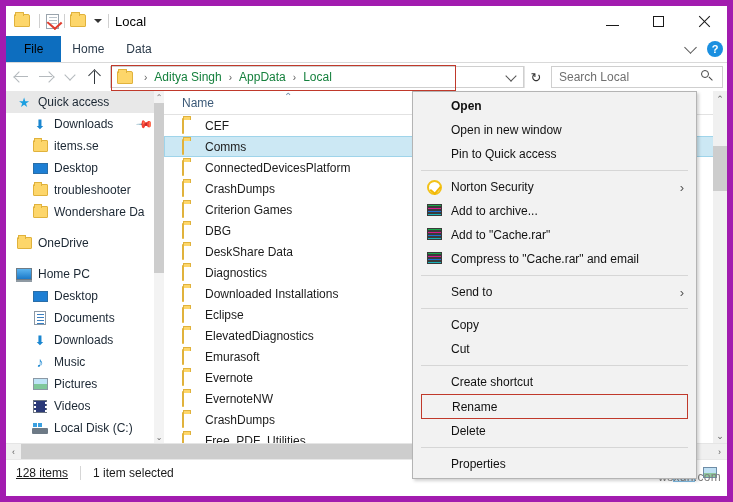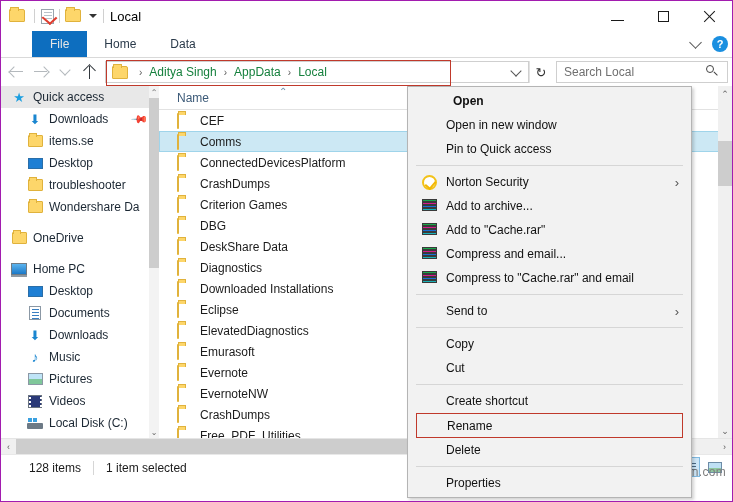--- a/index.html
+++ b/index.html
@@ -3,21 +3,21 @@
 <meta charset="utf-8">
 <style>
   html,body{margin:0;padding:0;}
   body{
     width:733px;height:502px;overflow:hidden;
     font-family:"Liberation Sans", sans-serif;
     font-size:12px;color:#000;background:#fff;
   }
   .window{
     position:relative;width:733px;height:502px;box-sizing:border-box;
-    border:1px solid #a21caf;background:#fff;overflow:hidden;
+    border:6px solid #a21caf;background:#fff;overflow:hidden;
   }
   
   .titlebar{height:30px;display:flex;align-items:center;padding-left:8px;background:#fff;}
   .tb-icon{width:17px;height:15px;position:relative;margin-right:2px;}
   .folder-sm{
     width:16px;height:13px;background:#fdd66a;border:1px solid #e0b23c;
     border-radius:1px 2px 1px 1px;position:relative;box-sizing:border-box;
   }
   .folder-sm:after{
     content:"";position:absolute;left:0;top:-3px;width:7px;height:3px;
@@ -46,22 +46,22 @@
   .wc-min{width:13px;height:1px;background:#1a1a1a;margin-top:8px;}
   .wc-max{width:11px;height:11px;border:1px solid #1a1a1a;box-sizing:border-box;}
   .wc-x{position:relative;width:13px;height:13px;}
   .wc-x:before,.wc-x:after{
     content:"";position:absolute;left:-1px;top:6px;width:15px;height:1px;background:#1a1a1a;
   }
   .wc-x:before{transform:rotate(45deg);} .wc-x:after{transform:rotate(-45deg);}
   
   .ribbon{height:26px;display:flex;align-items:stretch;position:relative;background:#fff;
           border-bottom:1px solid #d9d9d9;}
-  .tab{padding:0 17px;display:flex;align-items:center;font-size:12px;color:#2a3a4a;}
-  .tab.file{background:#0d6ebf;color:#e5e5e5;padding:8px 18px;margin-left:31px;}
+  .tab{padding:0 11px;display:flex;align-items:center;font-size:12px;color:#2a3a4a;}
+  .tab.file{background:#0d6ebf;color:#000000;padding:8px 18px;}
   .ribbon-right{position:absolute;right:4px;top:0;height:26px;display:flex;align-items:center;gap:8px;}
   .chev-dn{width:8px;height:8px;border-right:1.4px solid #555;border-bottom:1.4px solid #555;
            transform:rotate(45deg);margin-right:4px;margin-bottom:3px;}
   .helpbtn{width:16px;height:16px;border-radius:50%;background:#1a8fe0;color:#fff;
            font-size:11px;font-weight:bold;display:flex;align-items:center;justify-content:center;}
   
   .addrbar{height:28px;display:flex;align-items:center;padding:0 4px;background:#fff;}
   .navbtn{width:24px;height:24px;display:flex;align-items:center;justify-content:center;color:#9aa0a6;font-size:15px;}
   .navbtn.up{color:#31373c;}
   .arrow-l,.arrow-r{position:relative;width:14px;height:12px;}
@@ -163,21 +163,21 @@
   .fp-up{top:0;} .fp-dn{bottom:0;}
   .fp-thumb{position:absolute;right:0;top:55px;width:14px;height:45px;background:#cdcdcd;}
   
   .hscroll{height:15px;display:flex;align-items:center;background:#f0f0f0;border-top:1px solid #e5e5e5;}
   .hs-l,.hs-r{width:15px;text-align:center;color:#5a5a5a;font-size:9px;}
   .hs-track{flex:1;height:15px;position:relative;background:#f0f0f0;}
   .hs-thumb{position:absolute;left:0;top:0;width:612px;height:15px;background:#cdcdcd;}
   
   .statusbar{height:25px;display:flex;align-items:center;font-size:12px;color:#1b1b1b;
              background:#fff;border-top:1px solid #e8e8e8;position:relative;}
-  .st-items{padding-left:28px;}
+  .st-items{padding-left:10px;text-decoration:underline;}
   .st-sep{width:1px;height:14px;background:#d6d6d6;margin:0 12px;}
   .viewbtns{position:absolute;right:6px;top:2px;display:flex;gap:4px;}
   .vb{width:22px;height:20px;display:flex;align-items:center;justify-content:center;box-sizing:border-box;}
   .vb.active{background:#cde6f7;border:1px solid #7fb9e0;}
   .vb-details{width:14px;height:11px;position:relative;}
   .vb-details:before{content:"";position:absolute;left:0;top:0;width:4px;height:4px;
     border:1px solid #4a6a86;box-sizing:border-box;box-shadow:0 6px 0 #4a6a86 inset;}
   .vb-details:after{content:"";position:absolute;left:6px;top:1px;width:8px;height:1px;background:#4a6a86;
     box-shadow:0 3px 0 #4a6a86,0 6px 0 #4a6a86;}
   .vb-icons{width:14px;height:11px;background:linear-gradient(#bfe0f4 55%,#8ec79e 55%);
@@ -185,21 +185,21 @@
   .watermark{position:absolute;right:6px;bottom:1px;font-size:12px;color:#7e7e7e;letter-spacing:0.3px;}
   
   .ctxmenu{
     position:absolute;left:406px;top:85px;width:285px;background:#f2f2f2;
     border:1px solid #b4b4b4;box-shadow:2px 2px 3px rgba(0,0,0,0.18);z-index:50;
     padding:2px 0;box-sizing:border-box;
   }
   .mi{height:24px;display:flex;align-items:center;font-size:12px;color:#111;position:relative;padding-left:10px;}
   .mi .mi-ico{width:22px;flex:0 0 22px;display:flex;align-items:center;justify-content:center;}
   .mi .mi-lbl{padding-left:6px;}
-  .mi.bold .mi-lbl{font-weight:bold;margin-left:7px;}
+  .mi.bold .mi-lbl{font-weight:bold;}
   .mi .submark{position:absolute;right:12px;color:#555;font-size:13px;}
   .msep{height:1px;background:#d6d6d6;margin:4px 8px;}
   .mi.hl{border:1.5px solid #c0392b;box-sizing:border-box;height:25px;margin:0 8px 0 8px;padding-left:2px;}
   .norton{
     width:15px;height:15px;border-radius:50%;border:2px solid #f2c21a;box-sizing:border-box;
     position:relative;background:#fff;
   }
   .norton:after{
     content:"";position:absolute;left:3px;top:2px;width:5px;height:8px;
     border-right:2px solid #f2b705;border-bottom:2px solid #f2b705;transform:rotate(40deg);
@@ -542,31 +542,20 @@
     </div>
     <div class="mi">
       <span class="mi-ico">
           <span class="rar">
             <i></i>
             <i></i>
             <i></i>
             <i></i>
           </span>
         </span>
-      <span class="mi-lbl">Compress and email...</span>
-    </div>
-    <div class="mi">
-      <span class="mi-ico">
-          <span class="rar">
-            <i></i>
-            <i></i>
-            <i></i>
-            <i></i>
-          </span>
-        </span>
       <span class="mi-lbl">Compress to "Cache.rar" and email</span>
     </div>
     <div class="msep"></div>
 
     <div class="mi">
       <span class="mi-ico"></span>
       <span class="mi-lbl">Send to</span>
       <span class="submark">›</span>
     </div>
     <div class="msep"></div>

